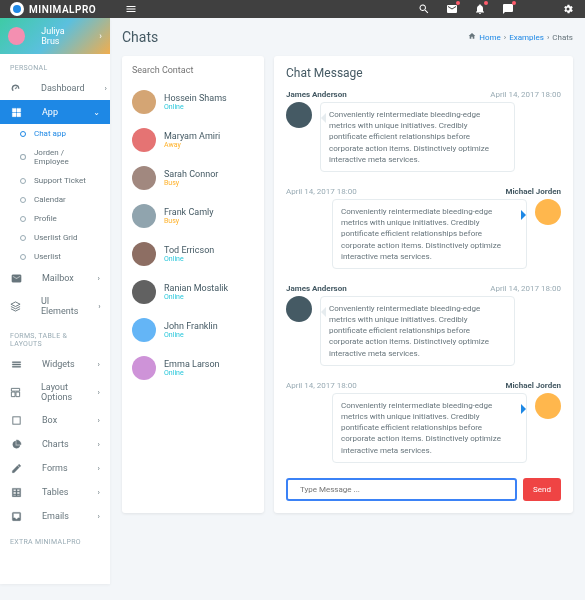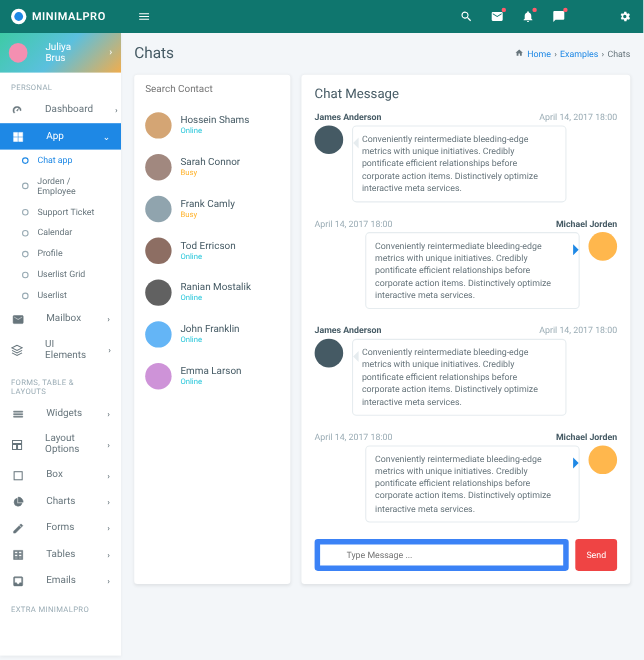--- a/index.html
+++ b/index.html
@@ -1,17 +1,17 @@
 <!DOCTYPE html>
 <html><head>
 <meta charset="utf-8">
 <style>
 *{box-sizing:border-box;margin:0;padding:0;font-family:-apple-system,BlinkMacSystemFont,"Segoe UI",Roboto,Arial,sans-serif}
 body{background:#f3f6f9;color:#67757c;font-size:10px;width:585px;height:600px;overflow:hidden}
-.header{height:30px;background:#0f766e;display:flex;align-items:center;padding:0 10px;color:#fff}
+.header{height:18px;background:#404040;display:flex;align-items:center;padding:0 10px;color:#fff}
 .logo-grp{display:flex;align-items:center;gap:5px;width:100px}
 .logo-ic{width:14px;height:14px;border-radius:50%;background:#fff;position:relative}
 .logo-ic::after{content:"";position:absolute;top:3px;left:3px;width:8px;height:8px;border-radius:50%;background:#1e88e5}
 .logo-txt{font-weight:600;letter-spacing:.5px;font-size:10px}
 .burger{margin-left:8px;cursor:pointer}
 .spacer{flex:1}
 .hdr-ic{width:14px;height:14px;margin-left:14px;display:flex;align-items:center;justify-content:center;cursor:pointer;position:relative}
 .hdr-ic svg{width:12px;height:12px;fill:#fff}
 .dot{position:absolute;top:-1px;right:-1px;width:4px;height:4px;border-radius:50%;background:#ff5c6c}
 .hdr-av{width:18px;height:18px;border-radius:50%;margin-left:14px;cursor:pointer}
@@ -51,21 +51,21 @@
 .chat-h{font-size:12px;color:#455a64;margin-bottom:10px}
 .msg-row{display:flex;align-items:flex-start;gap:8px;margin-bottom:15px}
 .msg-row.right{flex-direction:row-reverse}
 .msg-av{width:26px;height:26px;border-radius:50%;flex-shrink:0}
 .msg-bub{border:1px solid #e6ecef;border-radius:4px;padding:6px 8px;font-size:8px;line-height:1.4;color:#67757c;max-width:195px;position:relative}
 .msg-bub.l::before{content:"";position:absolute;left:-5px;top:10px;border:5px solid transparent;border-right-color:#e6ecef}
 .msg-bub.r::after{content:"";position:absolute;right:-5px;top:10px;border:5px solid transparent;border-left-color:#1e88e5}
 .meta{display:flex;justify-content:space-between;font-size:8px;color:#455a64;margin:4px 0 3px}
 .meta .tm{color:#99abb4}
 .input-row{display:flex;gap:6px;margin-top:6px}
-.input-row input{flex:1;border:5px solid #3b82f6;border-radius:3px;padding:5px 24px;font-size:8px;outline:none;color:#67757c}
+.input-row input{flex:1;border:2px solid #3b82f6;border-radius:3px;padding:5px 12px;font-size:8px;outline:none;color:#67757c}
 .send-btn{background:#ef4444;color:#fff;border:none;border-radius:3px;padding:5px 10px;font-size:8px;cursor:pointer}
 .sidebar::-webkit-scrollbar,.clist::-webkit-scrollbar{width:0}
 </style>
 </head>
 <body>
 
 <div class="header">
   <div class="logo-grp">
     <span class="logo-ic"></span>
     <span class="logo-txt">MINIMALPRO</span>
@@ -265,20 +265,27 @@
         </div>
         <div class="clist" id="clist">
             <div class="c-item">
               <span class="av" style="background:#d4a574"></span>
               <div>
                 <div class="nm">Hossein Shams</div>
                 <div class="st online">Online</div>
               </div>
             </div>
             <div class="c-item">
+              <span class="av" style="background:#e57373"></span>
+              <div>
+                <div class="nm">Maryam Amiri</div>
+                <div class="st away">Away</div>
+              </div>
+            </div>
+            <div class="c-item">
               <span class="av" style="background:#a1887f"></span>
               <div>
                 <div class="nm">Sarah Connor</div>
                 <div class="st busy">Busy</div>
               </div>
             </div>
             <div class="c-item">
               <span class="av" style="background:#90a4ae"></span>
               <div>
                 <div class="nm">Frank Camly</div>

